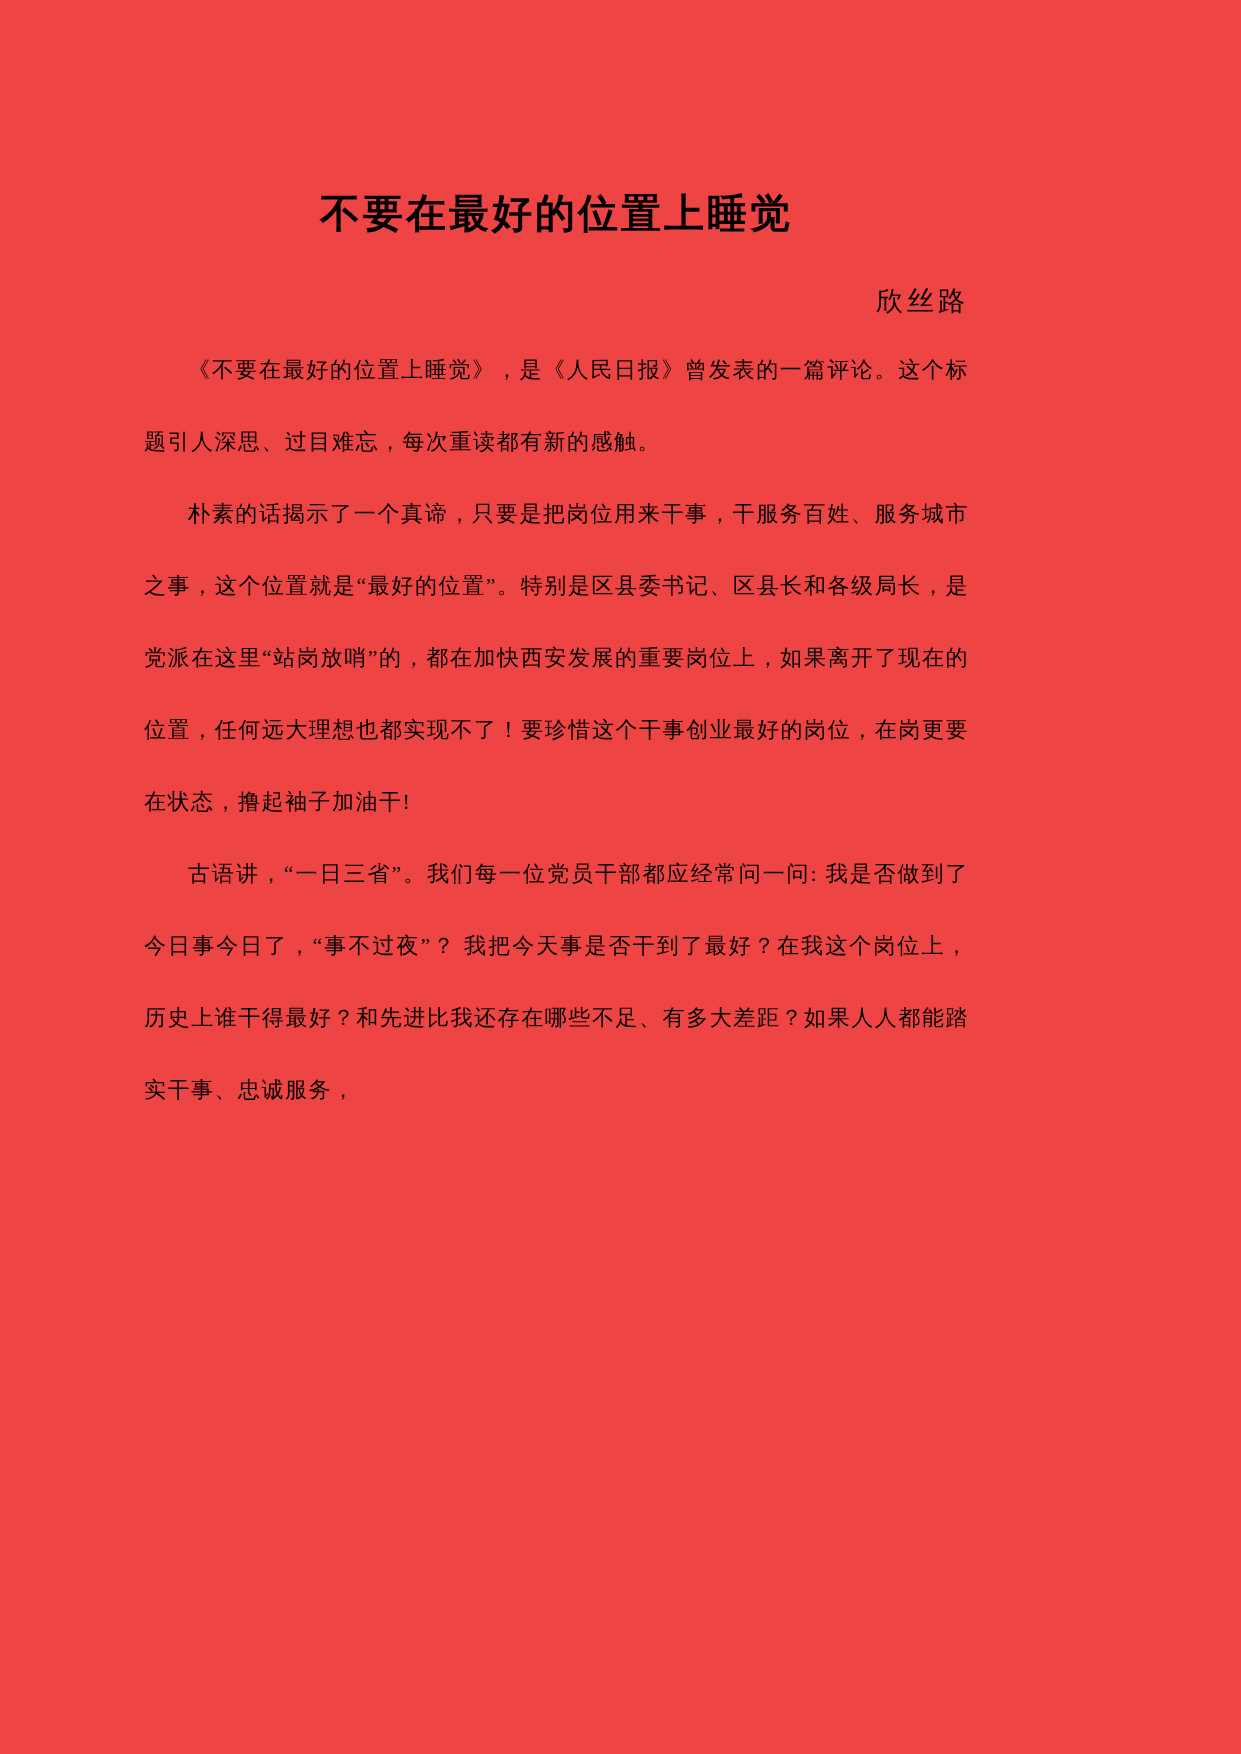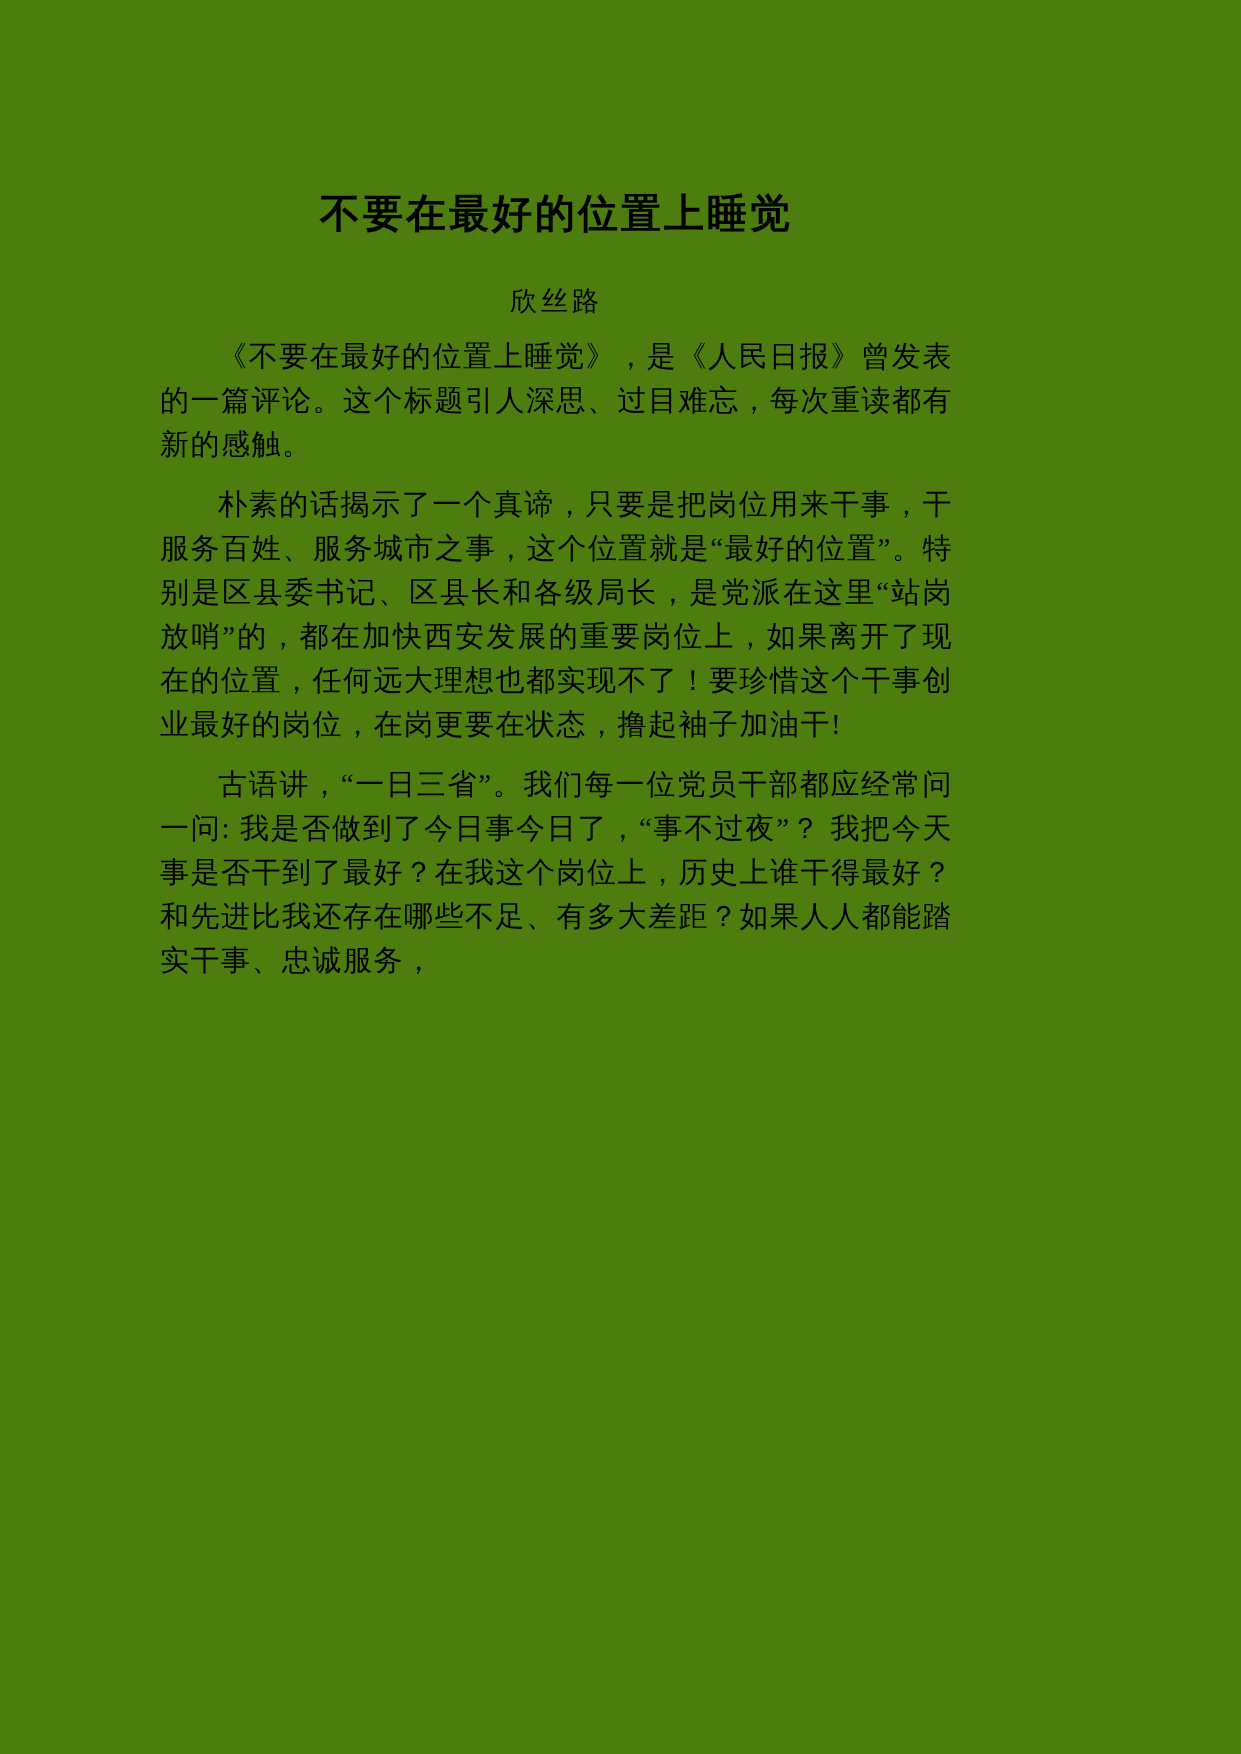--- a/index.html
+++ b/index.html
@@ -4,56 +4,56 @@
 <style>
   html, body {
     margin: 0;
     padding: 0;
     background: #ffffff;
   }
   .page {
     position: relative;
     width: 1241px;
     height: 1754px;
-    background: #4d7c0f;
+    background: #ef4444;
     box-sizing: border-box;
     padding: 190px 272px 60px 144px;
     font-family: "Liberation Serif", "DejaVu Serif", serif;
     color: #000000;
     overflow: hidden;
   }
   .title {
     font-size: 40px;
     font-weight: bold;
     text-align: center;
     letter-spacing: 3px;
     line-height: 48px;
     margin: 0 0 46px 0;
   }
   .byline {
     font-size: 27px;
-    text-align: center;
+    text-align: right;
     letter-spacing: 4px;
     line-height: 34px;
     margin: 0 0 16px 0;
   }
   .source-line {
     font-size: 28px;
     text-align: center;
     letter-spacing: 2px;
     line-height: 36px;
     margin: 0 0 42px 0;
   }
   .body-text p.para {
-    font-size: 29px;
-    line-height: 44px;
+    font-size: 22px;
+    line-height: 72px;
     letter-spacing: 1.5px;
     text-align: justify;
     text-indent: 2em;
-    margin: 16px;
+    margin: 0;
   }
 </style>
 </head>
 <body>
 
 <div class="page">
   <h1 class="title">不要在最好的位置上睡觉</h1>
 
   <div class="byline">欣丝路</div>
 

